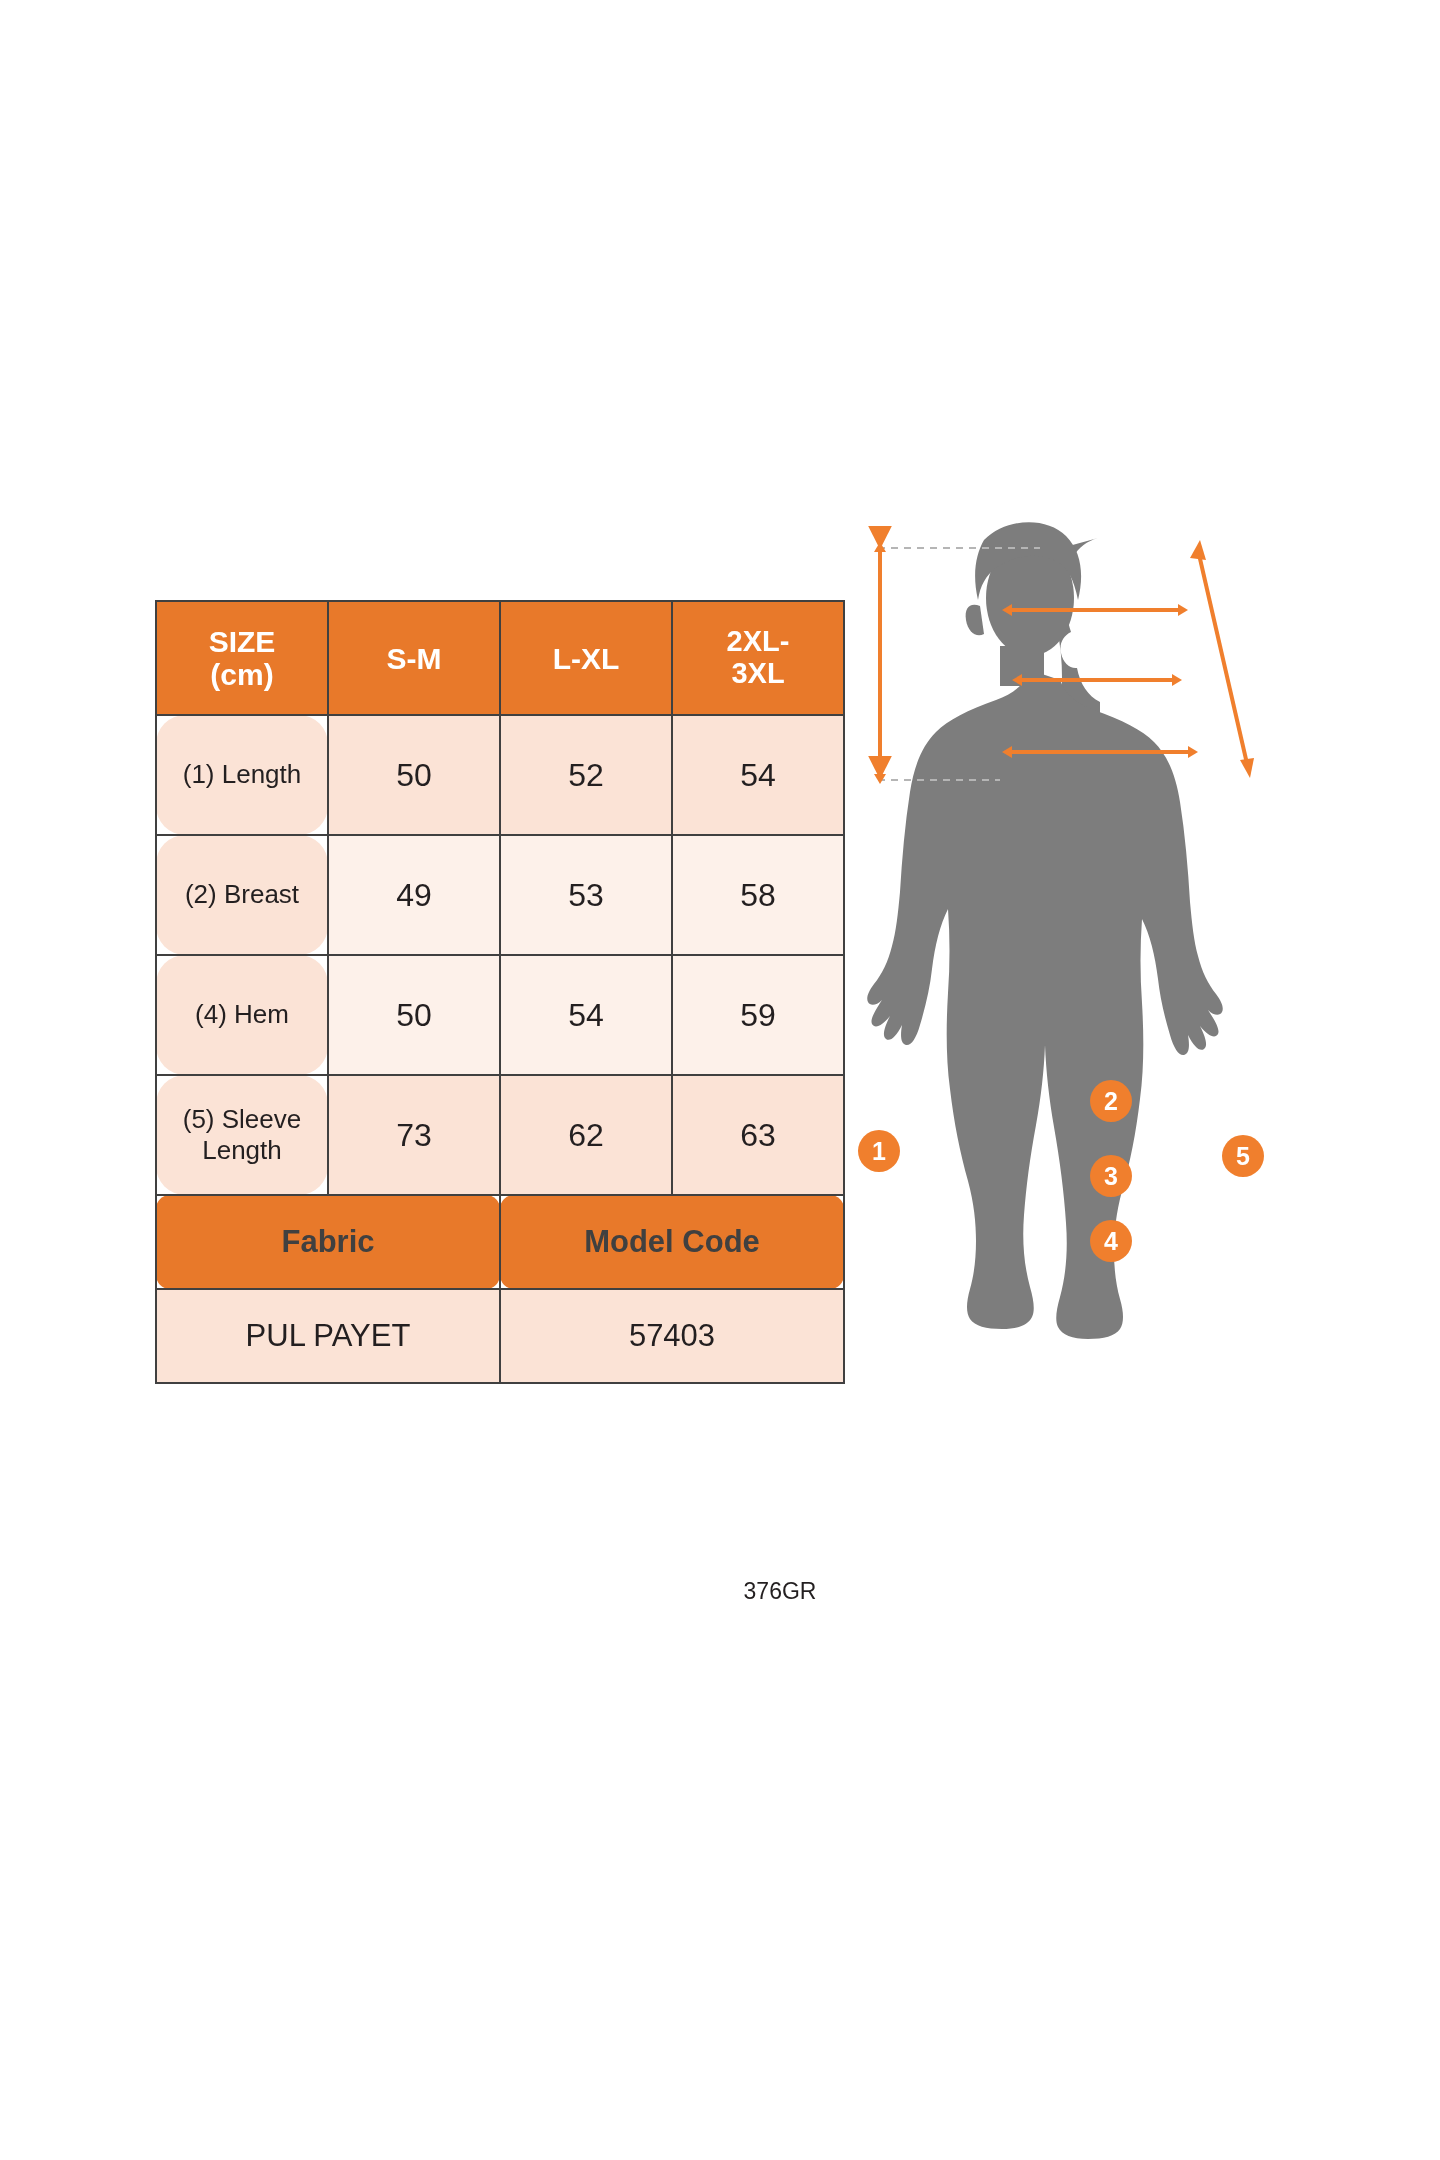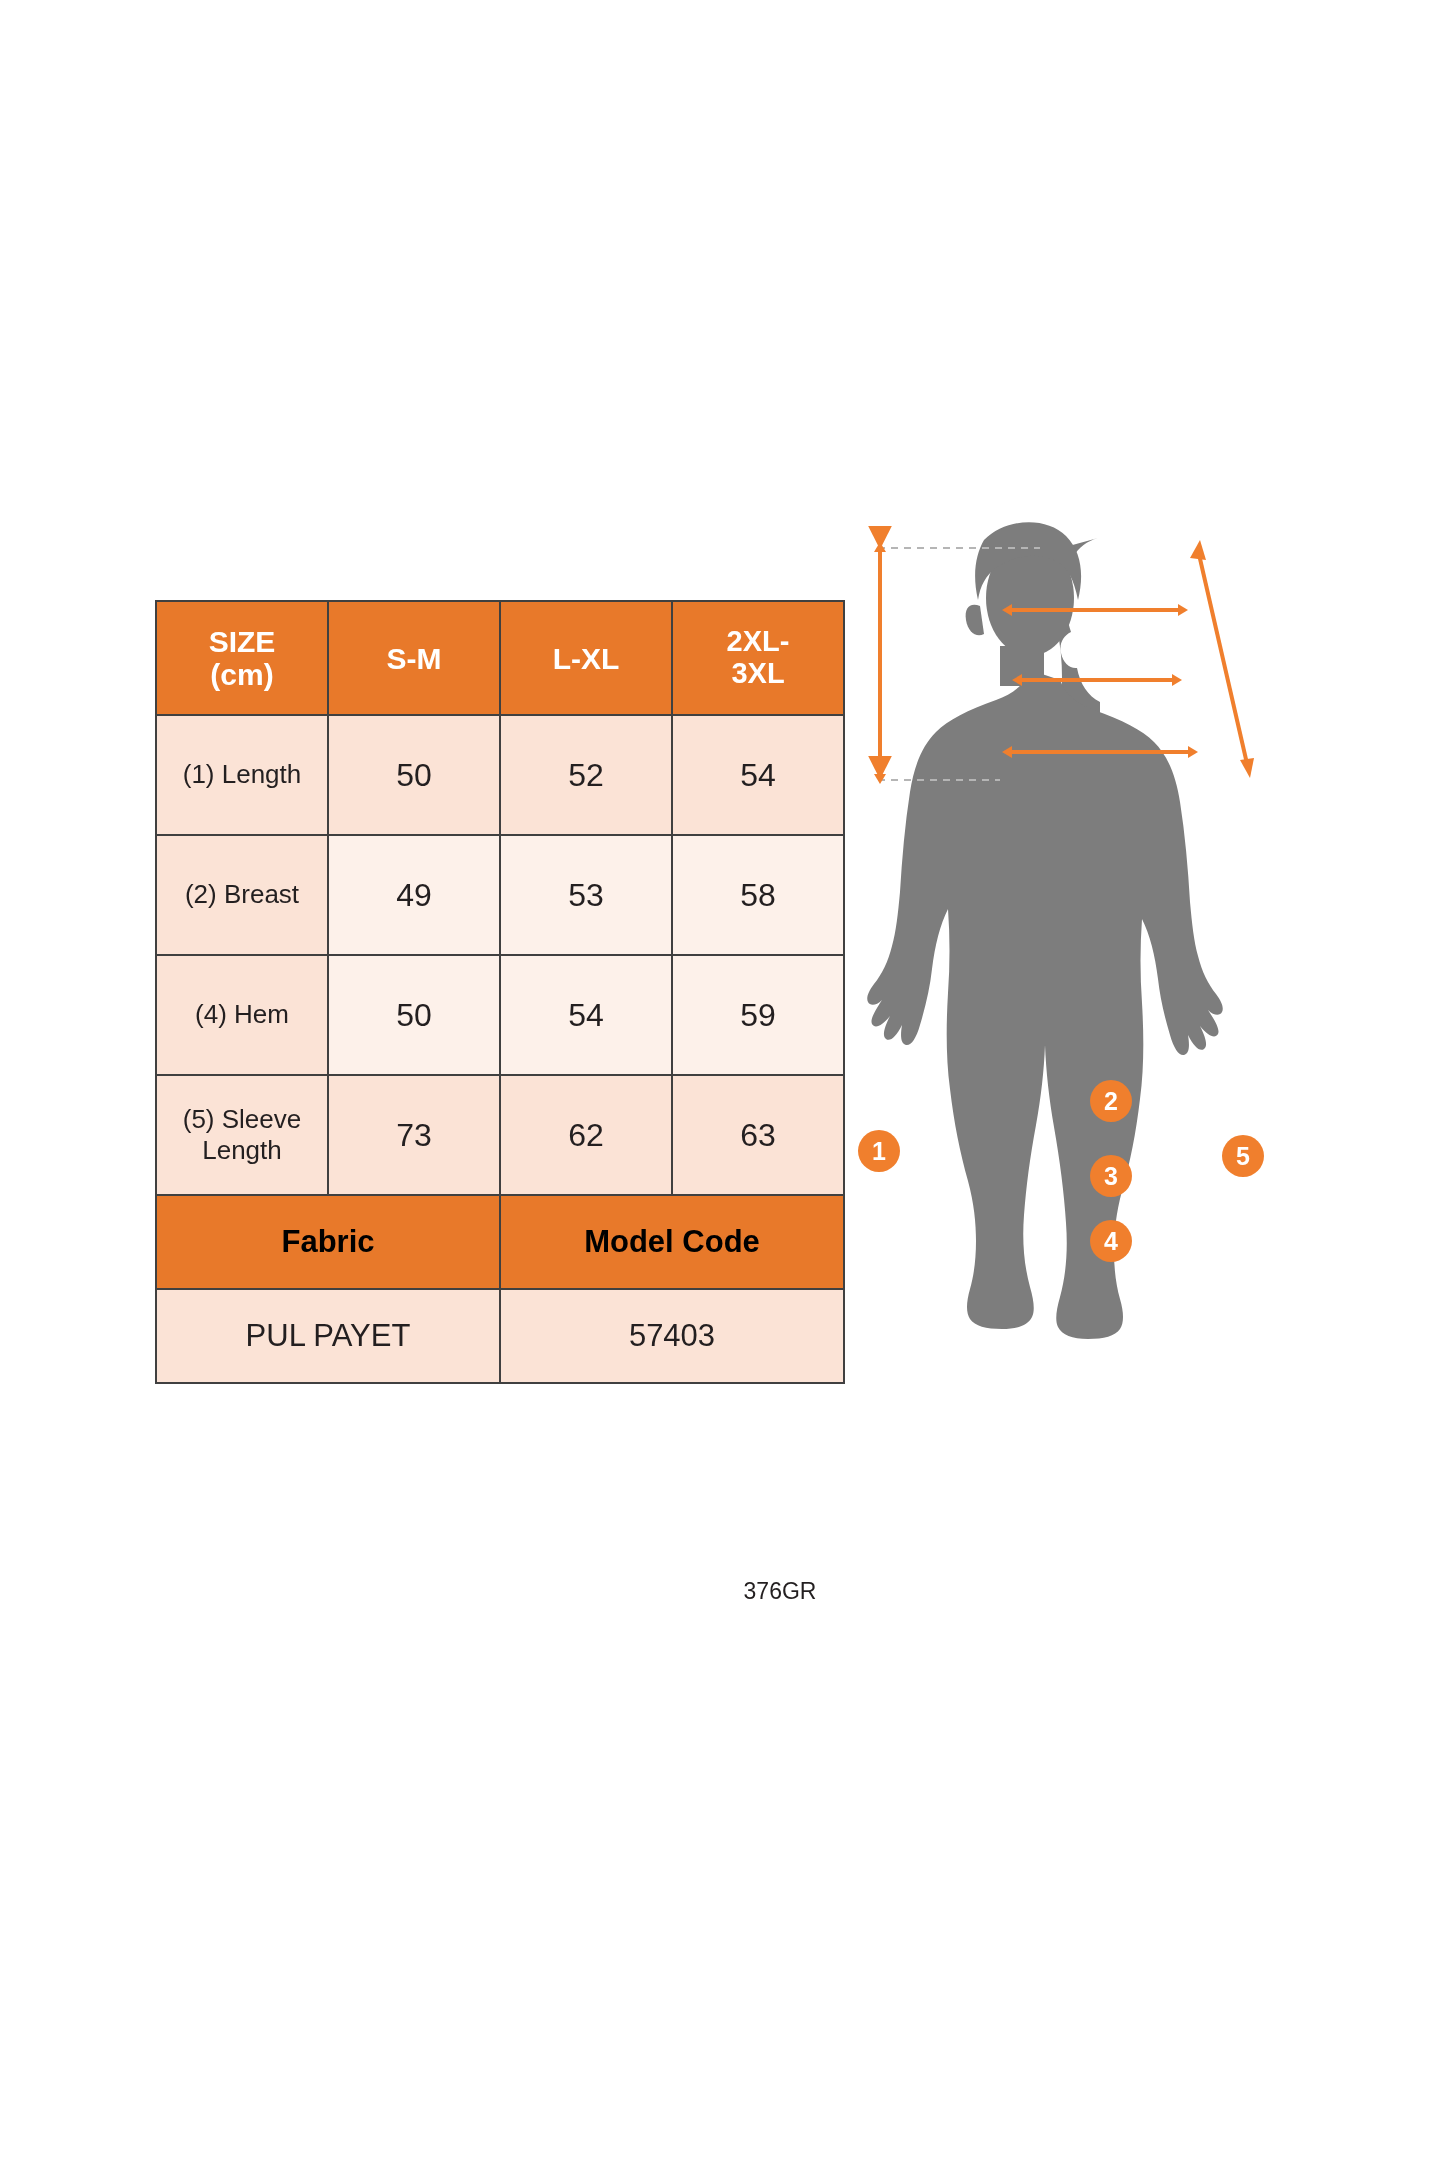--- a/index.html
+++ b/index.html
@@ -53,38 +53,40 @@
     margin-top: 48px;
   }
 
   .row-label {
     background: #fbe3d6;
     color: #231f20;
     font-size: 26px;
     height: 118px;
     line-height: 1.2;
     padding: 0 6px;
+    border-radius: 29px;
   }
   .val-a {
     background: #fbe3d6;
     color: #231f20;
     font-size: 32px;
   }
   .val-b {
     background: #fdf1ea;
     color: #231f20;
     font-size: 32px;
   }
 
   .sub-hdr {
     background: #e8792a;
-    color: #000000;
+    color: #404040;
     font-weight: bold;
     font-size: 31px;
     height: 92px;
+    border-radius: 14px;
   }
   .sub-val {
     background: #fbe3d6;
     color: #231f20;
     font-size: 31px;
     height: 92px;
   }
 
   #model-code-note {
     position: absolute;

